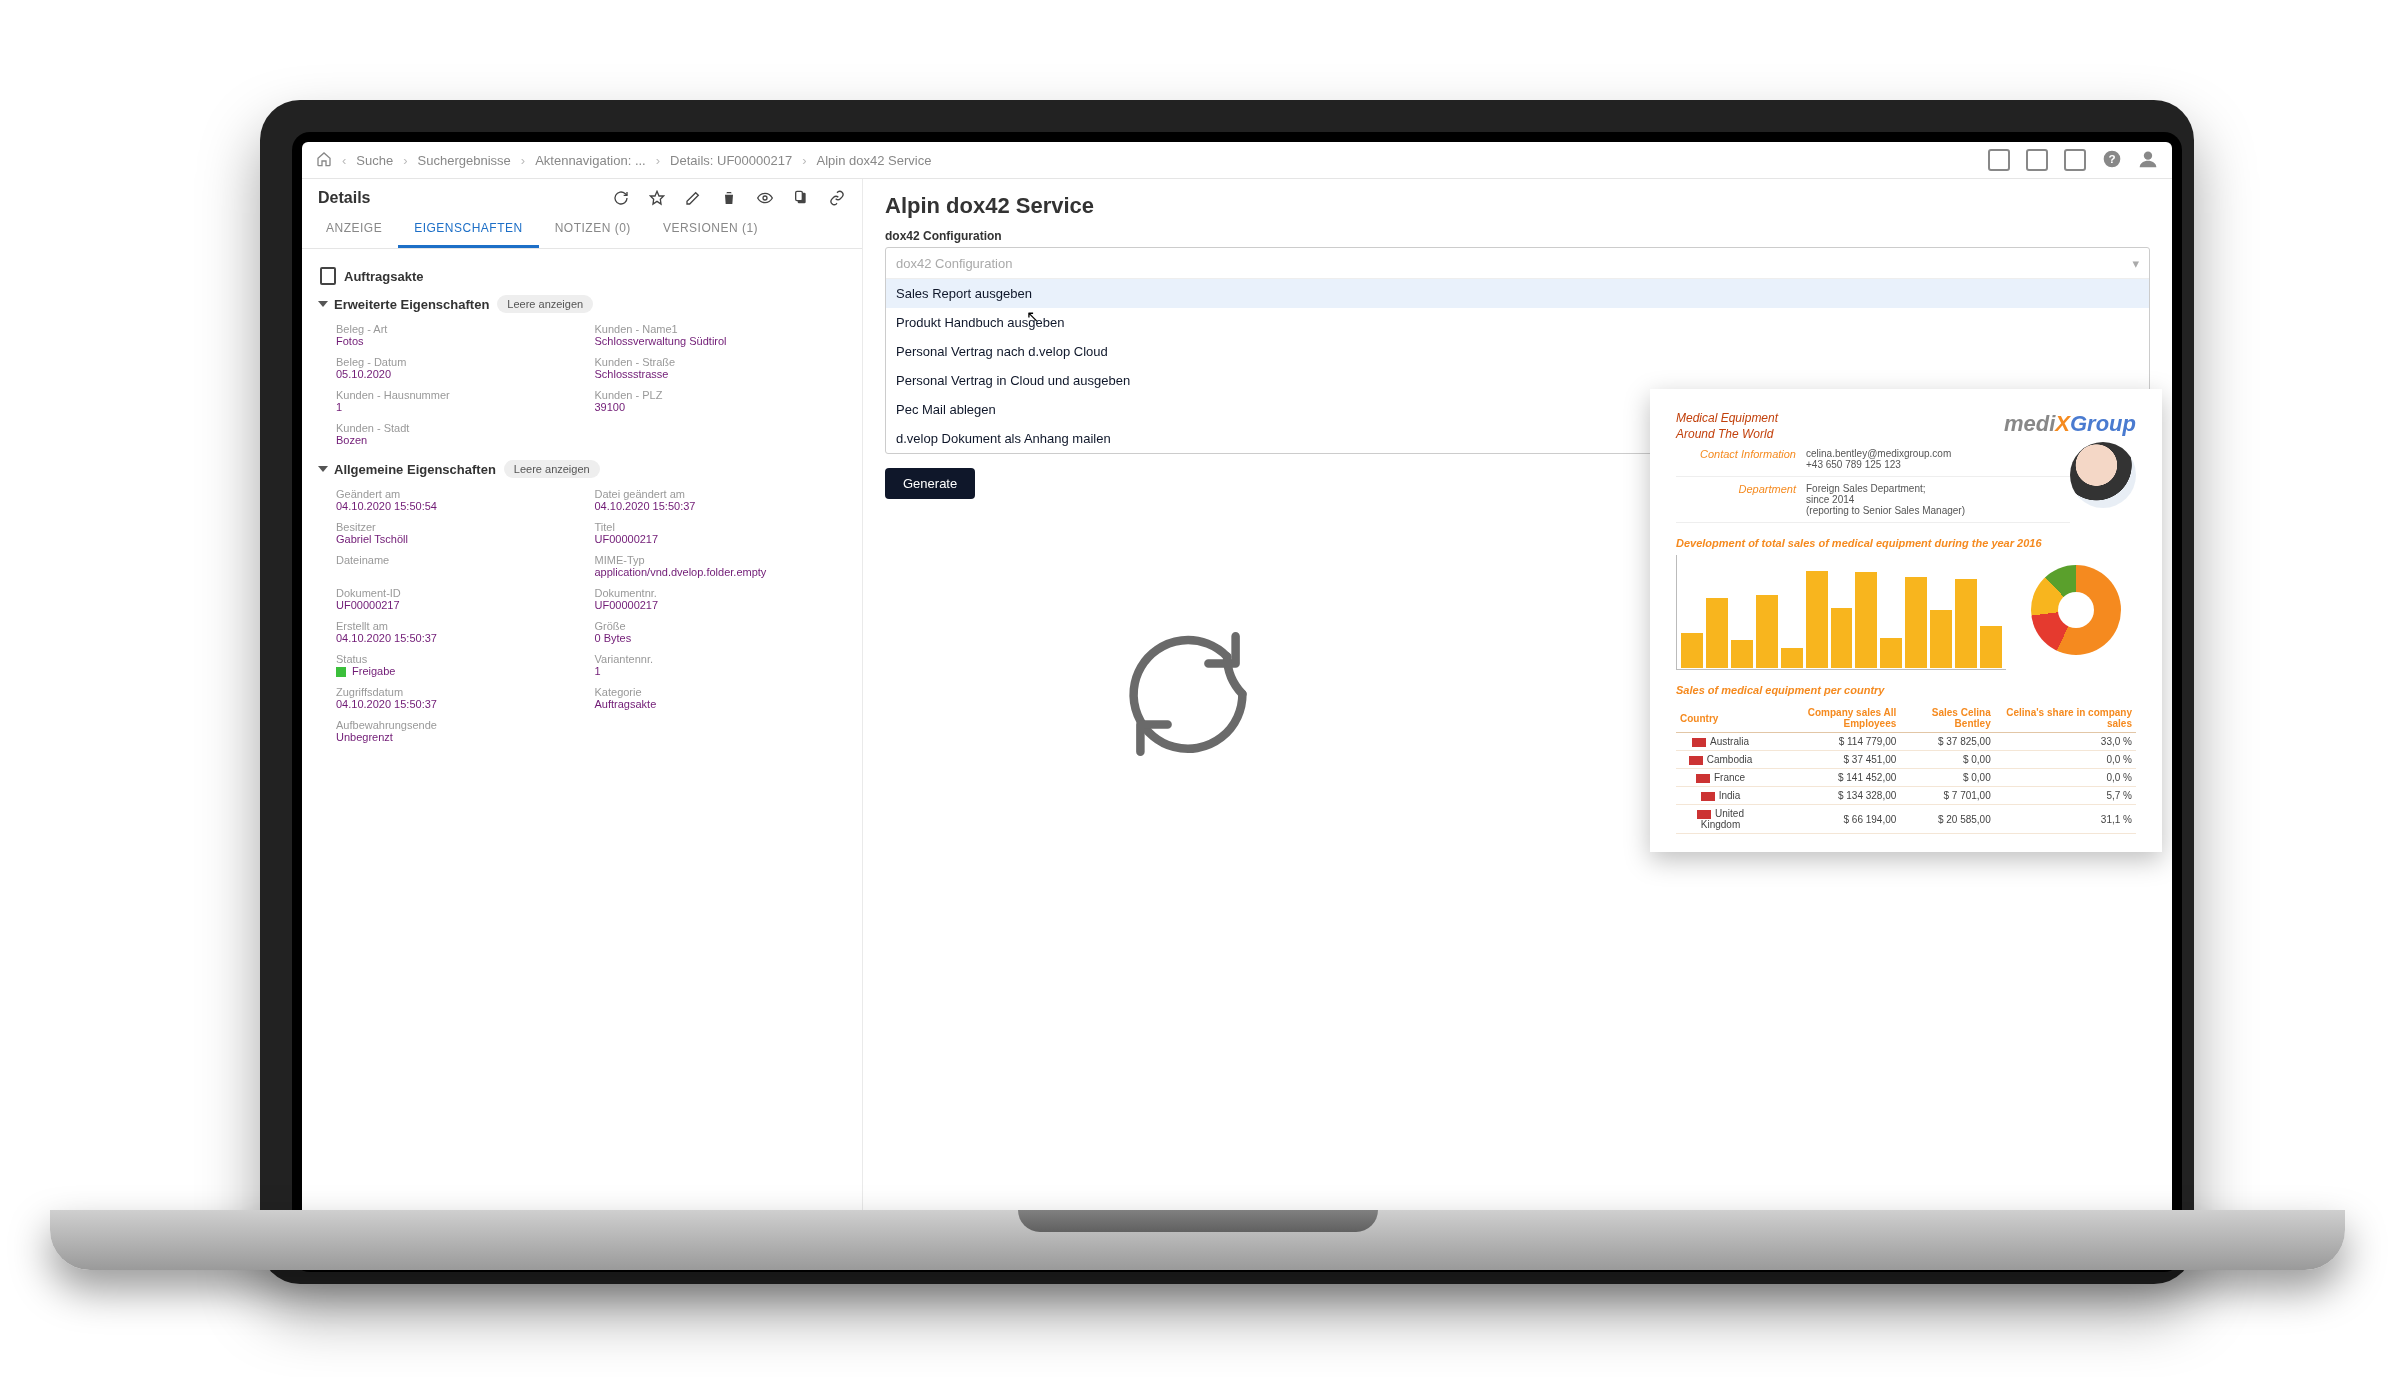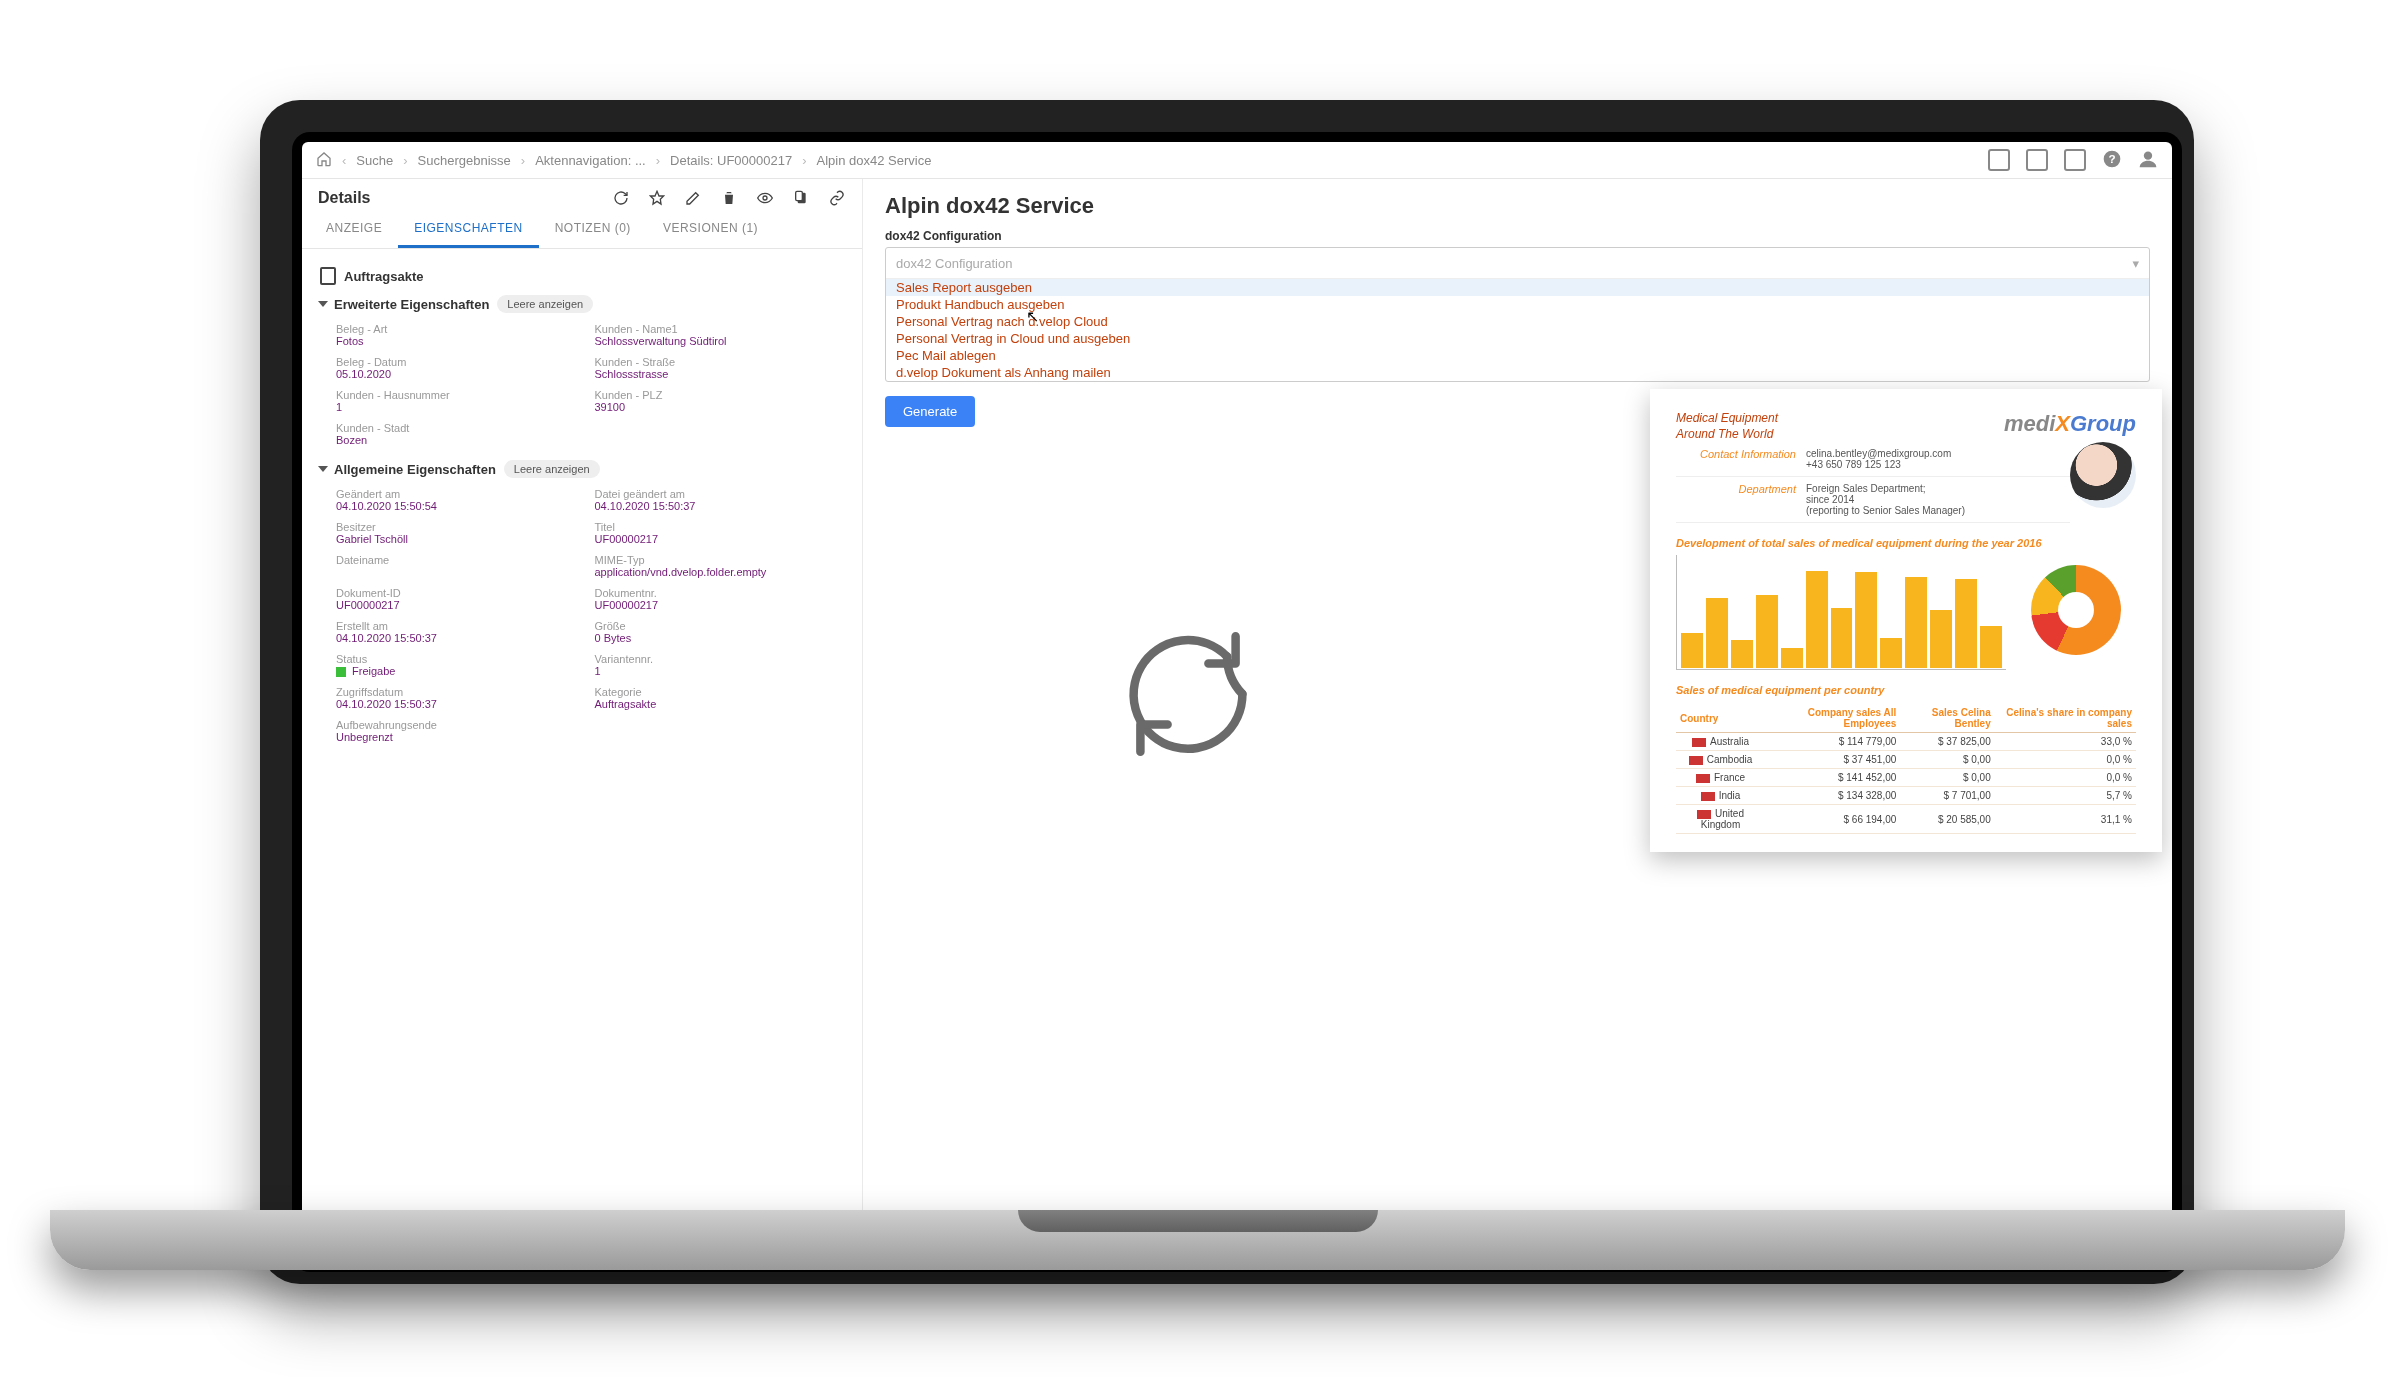--- a/index.html
+++ b/index.html
@@ -37,23 +37,23 @@
   .fld .lbl{color:#999;font-size:11px;}
   .fld .val{color:#701a75;font-size:11px;}
   .status-green{display:inline-block;width:10px;height:10px;background:#3bbf3b;margin-right:6px;vertical-align:middle;}
   
   .right{flex:1;padding:14px 22px;position:relative;overflow:hidden;}
   .right h2{margin:0 0 10px;font-size:22px;font-weight:800;}
   .cfg-lbl{font-size:12px;font-weight:700;margin-bottom:4px;}
   .select{border:1px solid #ccc;border-radius:3px;background:#fff;}
   .select-head{height:30px;display:flex;align-items:center;padding:0 10px;color:#aaa;font-size:13px;justify-content:space-between;}
   .select-list{border-top:1px solid #eee;}
-  .opt{padding:1px 10px;font-size:13px;color:#c2410c;cursor:pointer;}
+  .opt{padding:7px 10px;font-size:13px;color:#0f172a;cursor:pointer;}
   .opt.hl{background:#e9f1fb;}
-  .btn-gen{margin-top:14px;background:#3b82f6;color:#fff;border:none;border-radius:4px;padding:8px 18px;font-size:13px;cursor:pointer;}
+  .btn-gen{margin-top:14px;background:#0f172a;color:#fff;border:none;border-radius:4px;padding:8px 18px;font-size:13px;cursor:pointer;}
   .sync-ic{position:absolute;left:240px;top:430px;width:170px;height:170px;}
   .report{position:absolute;right:10px;top:210px;width:460px;background:#fff;box-shadow:0 8px 24px rgba(0,0,0,.25);padding:22px 26px 18px;font-size:11px;}
   .report .brand{display:flex;justify-content:space-between;align-items:flex-start;}
   .brand-left{color:#c2410c;font-style:italic;font-size:12px;line-height:1.3;}
   .brand-logo{font-style:italic;font-weight:800;font-size:22px;}
   .brand-logo .m{color:#888;}
   .brand-logo .x{color:#f58a1f;}
   .brand-logo .g{color:#4a7bd0;}
   .name-block{display:flex;margin:18px 0 8px;border-bottom:1px solid #ddd;padding-bottom:6px;}
   .name-block .sr{color:#f58a1f;font-weight:800;font-size:18px;text-align:right;padding-right:10px;border-right:2px solid #e7b07a;line-height:1;}

